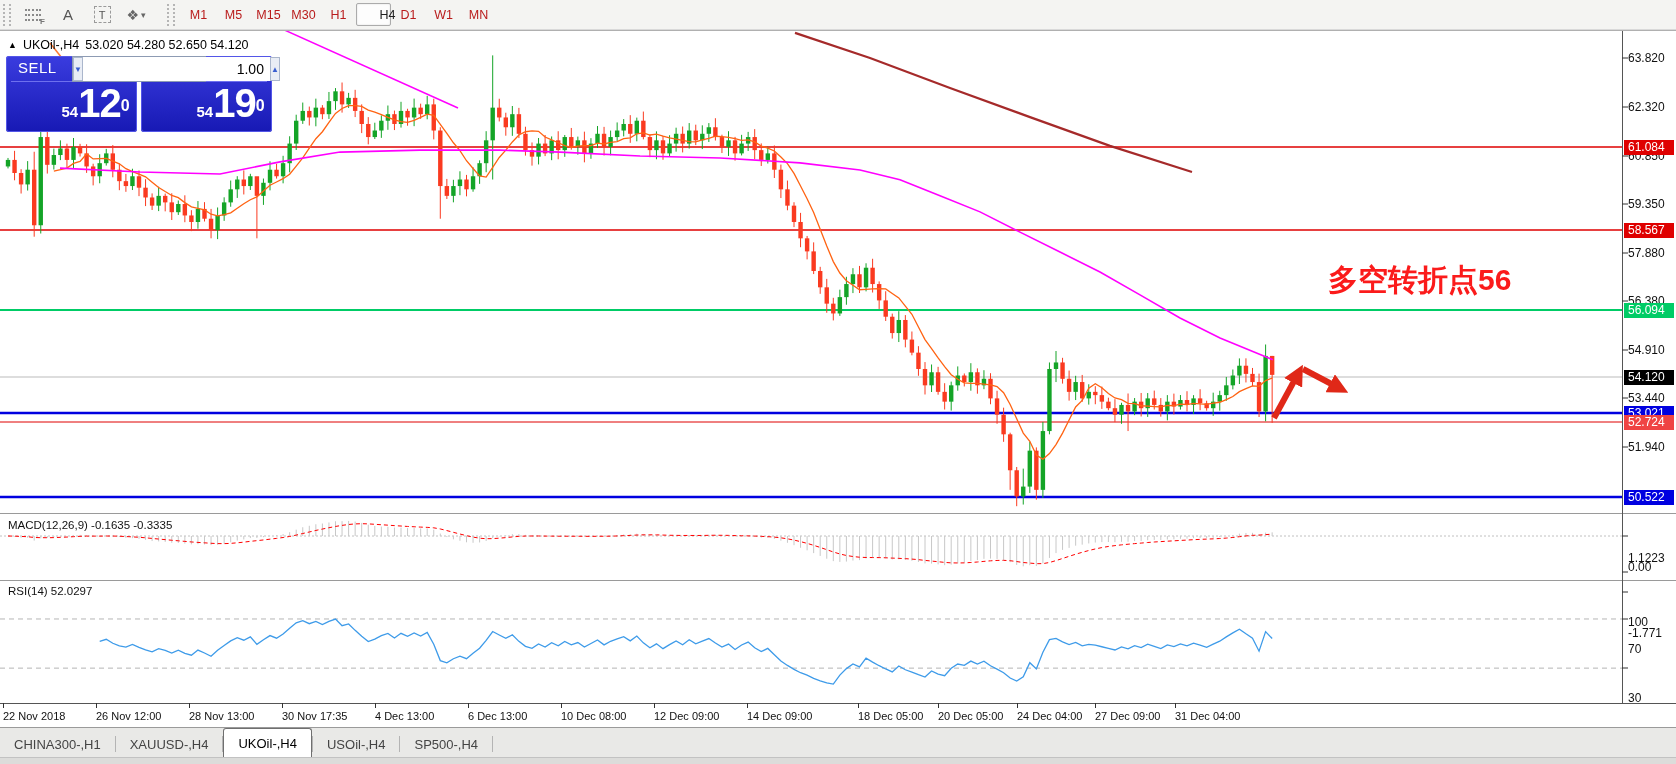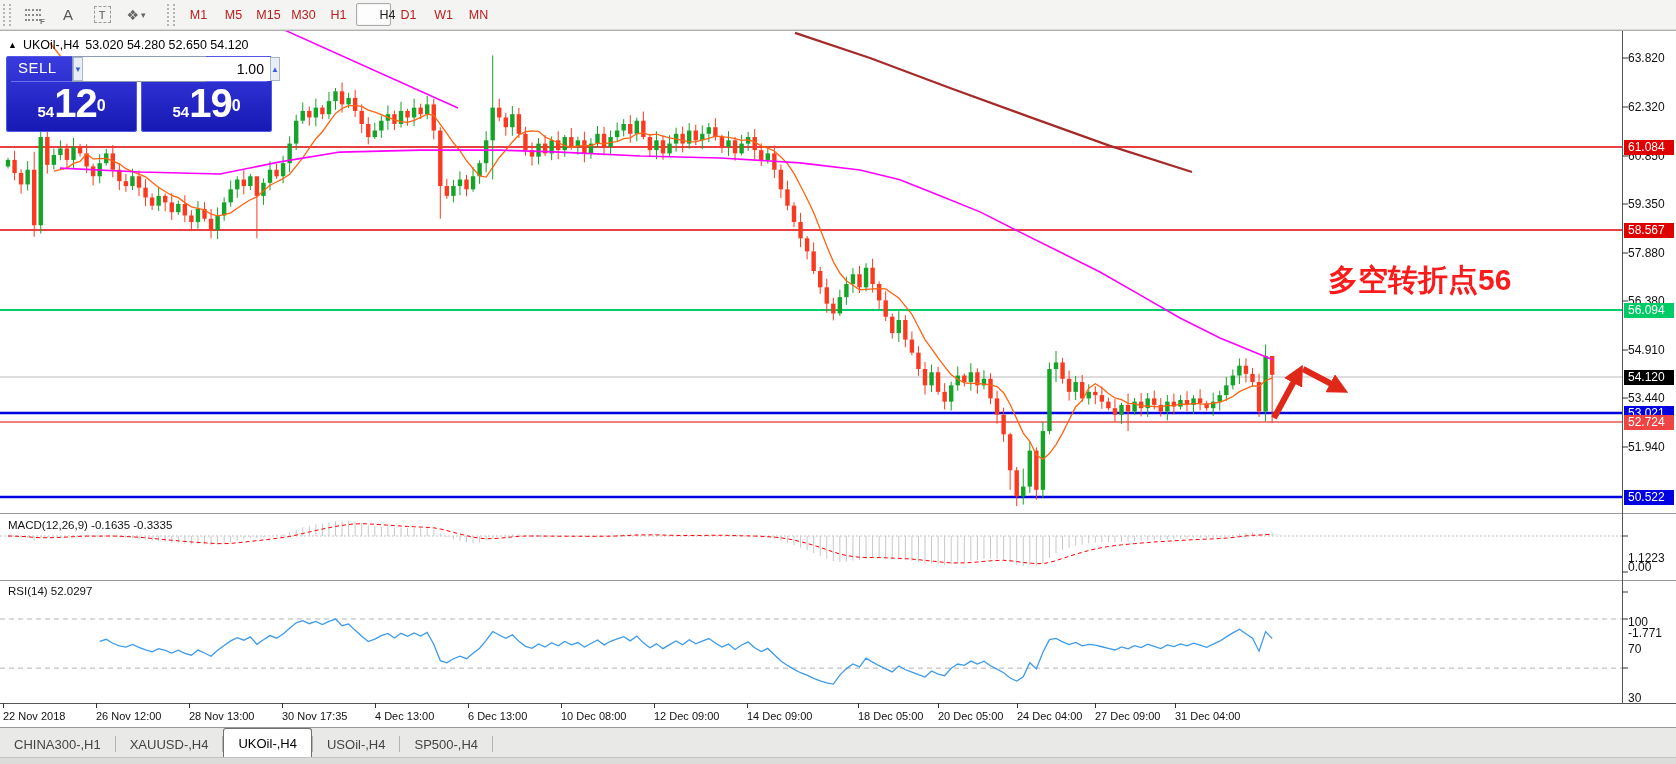--- a/index.html
+++ b/index.html
@@ -29,21 +29,21 @@
   #chart-svg { position:absolute; left:0; top:0; }
 
   
   #chart-title { position:absolute; left:8px; top:8px; font-size:12.5px; color:#000;
     display:flex; align-items:center; gap:6px; z-index:5; }
   #chart-title .arr { font-size:9px; color:#000; }
 
   
   #trade { position:absolute; left:6px; top:26px; width:266px; height:76px; z-index:6; }
   .side { position:absolute; top:0; width:131px; height:76px; border-radius:3px;
-    background:linear-gradient(#3a3cdf,#1719b4); box-shadow:inset 0 0 0 1px #5356e8; color:#fff; }
+    background:linear-gradient(#3a3cdf,#1719b4); box-shadow:inset 0 0 0 1px #5356e8; color:#fff;padding-left:24px; }
   #sell-box { left:0; } #buy-box { right:0; }
   .side .lbl { position:absolute; top:3px; font-size:15px; letter-spacing:0.5px; }
   #sell-box .lbl { left:12px; } #buy-box .lbl { right:12px; }
   .side .rule { position:absolute; top:25px; left:5px; right:5px; border-top:1px solid #6e70ee; }
   .price { position:absolute; bottom:6px; width:100%; text-align:center; white-space:nowrap; }
   .price .sm { font-size:15px; font-weight:bold; vertical-align:baseline; }
   .price .bg { font-size:40px; font-weight:bold; letter-spacing:-1px; }
   .price .sup { font-size:16px; font-weight:bold; vertical-align:super; }
   #vol { position:absolute; left:66px; top:0; width:134px; height:26px; background:#fff;
     border:1px solid #8d9bb3; display:flex; z-index:7; }

